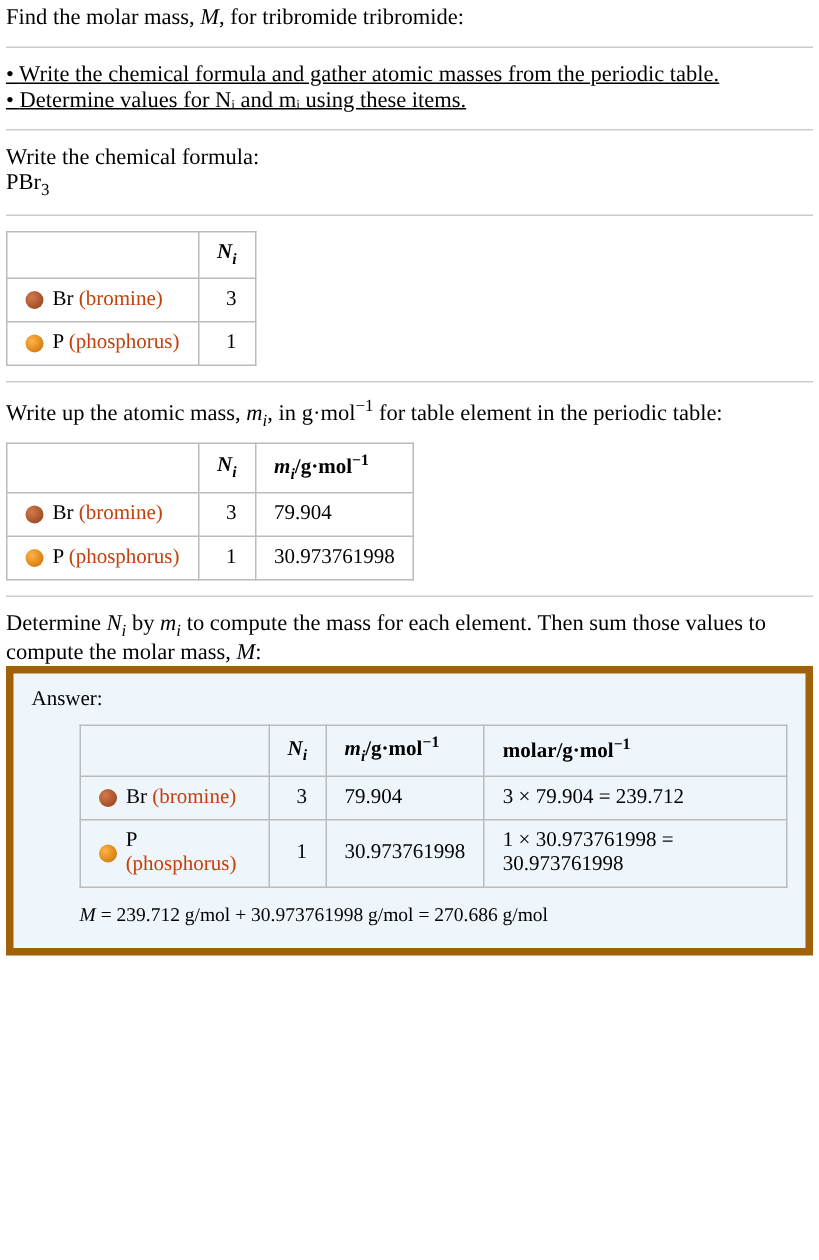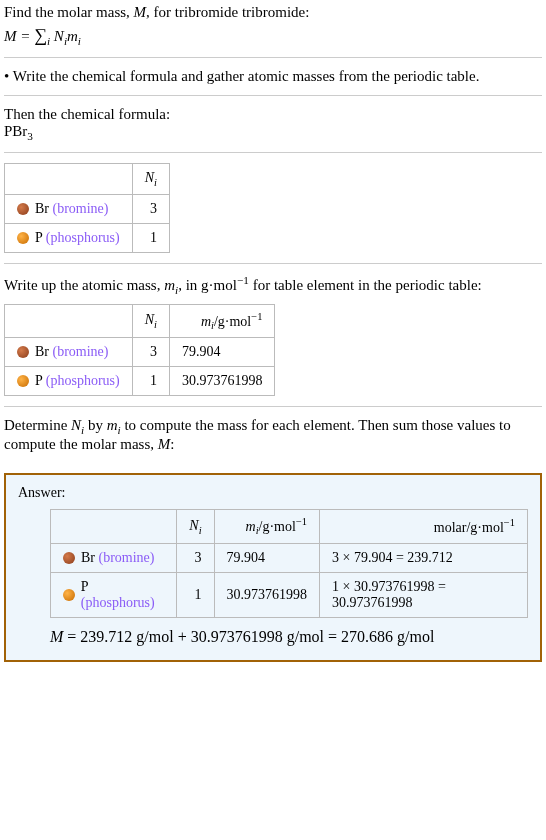--- a/index.html
+++ b/index.html
@@ -27,71 +27,69 @@
   margin: 8px 0;
 }
 th, td {
   border: 1px solid #bbb;
   padding: 6px 12px;
   font-size: 14px;
   text-align: left;
   background: #fff;
   font-weight: normal;
 }
-th { font-weight: normal; text-align: right; }
+th { font-weight: bold; }
 .elem-cell { display: flex; align-items: center; gap: 6px; }
 .swatch {
   width: 12px; height: 12px; border-radius: 50%;
   display: inline-block;
 }
 .sw-br { background: radial-gradient(circle at 35% 35%, #d47a4a, #8a3c1a); }
 .sw-p  { background: radial-gradient(circle at 35% 35%, #ffb347, #c76b00); }
-.elem-grey { color: #8b5cf6; }
+.elem-grey { color: #c2410c; }
 .num-col { text-align: right; }
 
 .answer-box {
-  border: 2px solid #a16207;
+  border: 5px solid #a16207;
   background: #eef6fc;
   padding: 10px 12px 14px 12px;
-  margin-top: 20px;
+  margin-top: 0;
 }
 .answer-box table th, .answer-box table td {
   background: #eef6fc;
 }
 .answer-label { font-size: 14px; margin-bottom: 6px; }
 .answer-inner { padding-left: 32px; }
-.answer-final { margin-top: 10px; font-size: 16px; }
-
-.bullet-list { list-style: none; padding-left: 0; }
+.answer-final { margin-top: 10px; font-size: 13px; }
+
+.bullet-list { list-style: none; padding-left: 0; text-decoration: underline; }
 .bullet-list li::before { content: "• "; }
 </style>
 </head>
 <body>
 
 <div class="section">
   <div>
     <span>Find the molar mass, </span><span class="italic">M</span><span>, for tribromide tribromide:</span>
   </div>
-  <div class="formula-line">
-    <span class="italic">M = </span><span style="font-size:18px">∑</span><span class="sub italic">i</span><span class="italic"> N</span><span class="sub italic">i</span><span class="italic">m</span><span class="sub italic">i</span>
-  </div>
 </div>
 
 <hr class="divider">
 
 <div class="section">
   <ul class="bullet-list">
     <li>Write the chemical formula and gather atomic masses from the periodic table.</li>
+    <li>Determine values for Nᵢ and mᵢ using these items.</li>
   </ul>
 </div>
 
 <hr class="divider">
 
 <div class="section">
-  <div>Then the chemical formula:</div>
+  <div>Write the chemical formula:</div>
   <div>
     <span>PBr</span><span class="sub">3</span>
   </div>
 </div>
 
 <hr class="divider">
 
 <div class="section">
   <table>
     <tbody>

